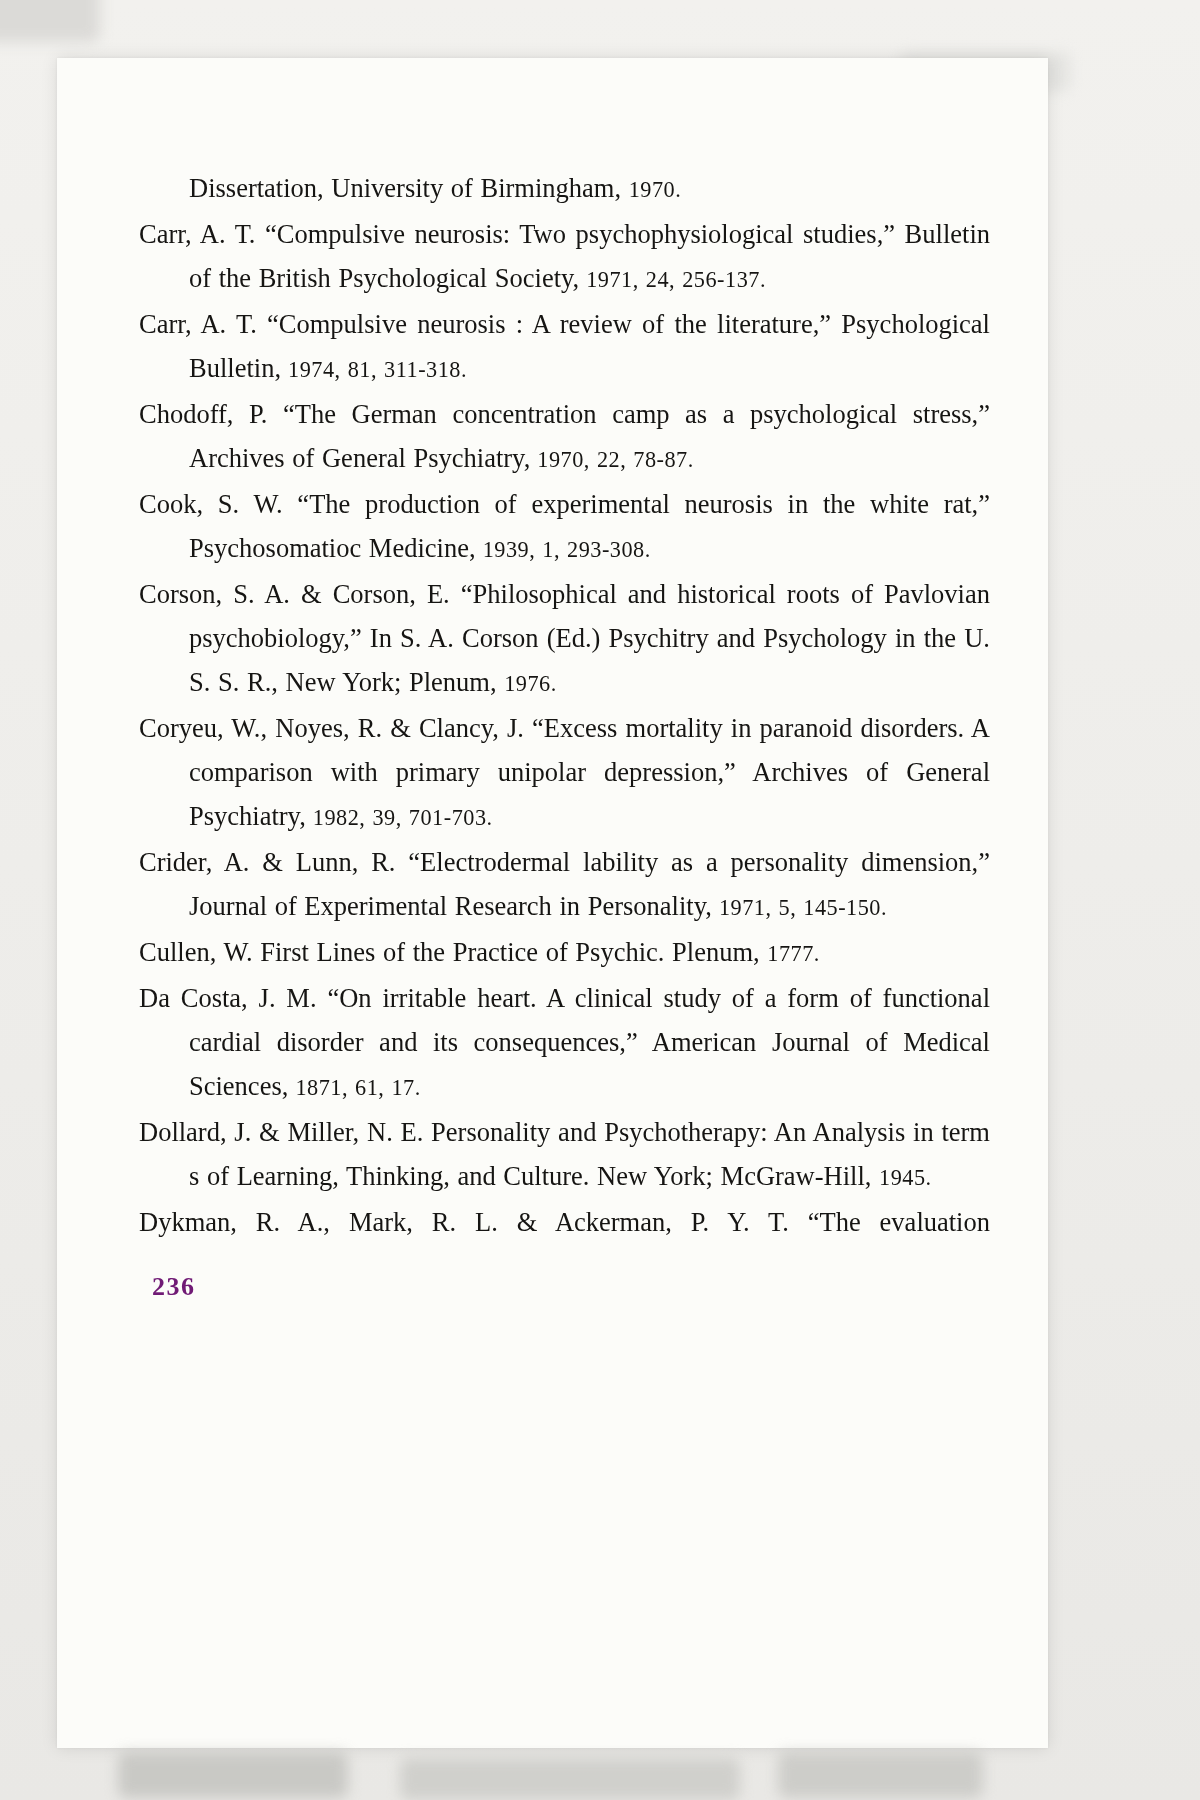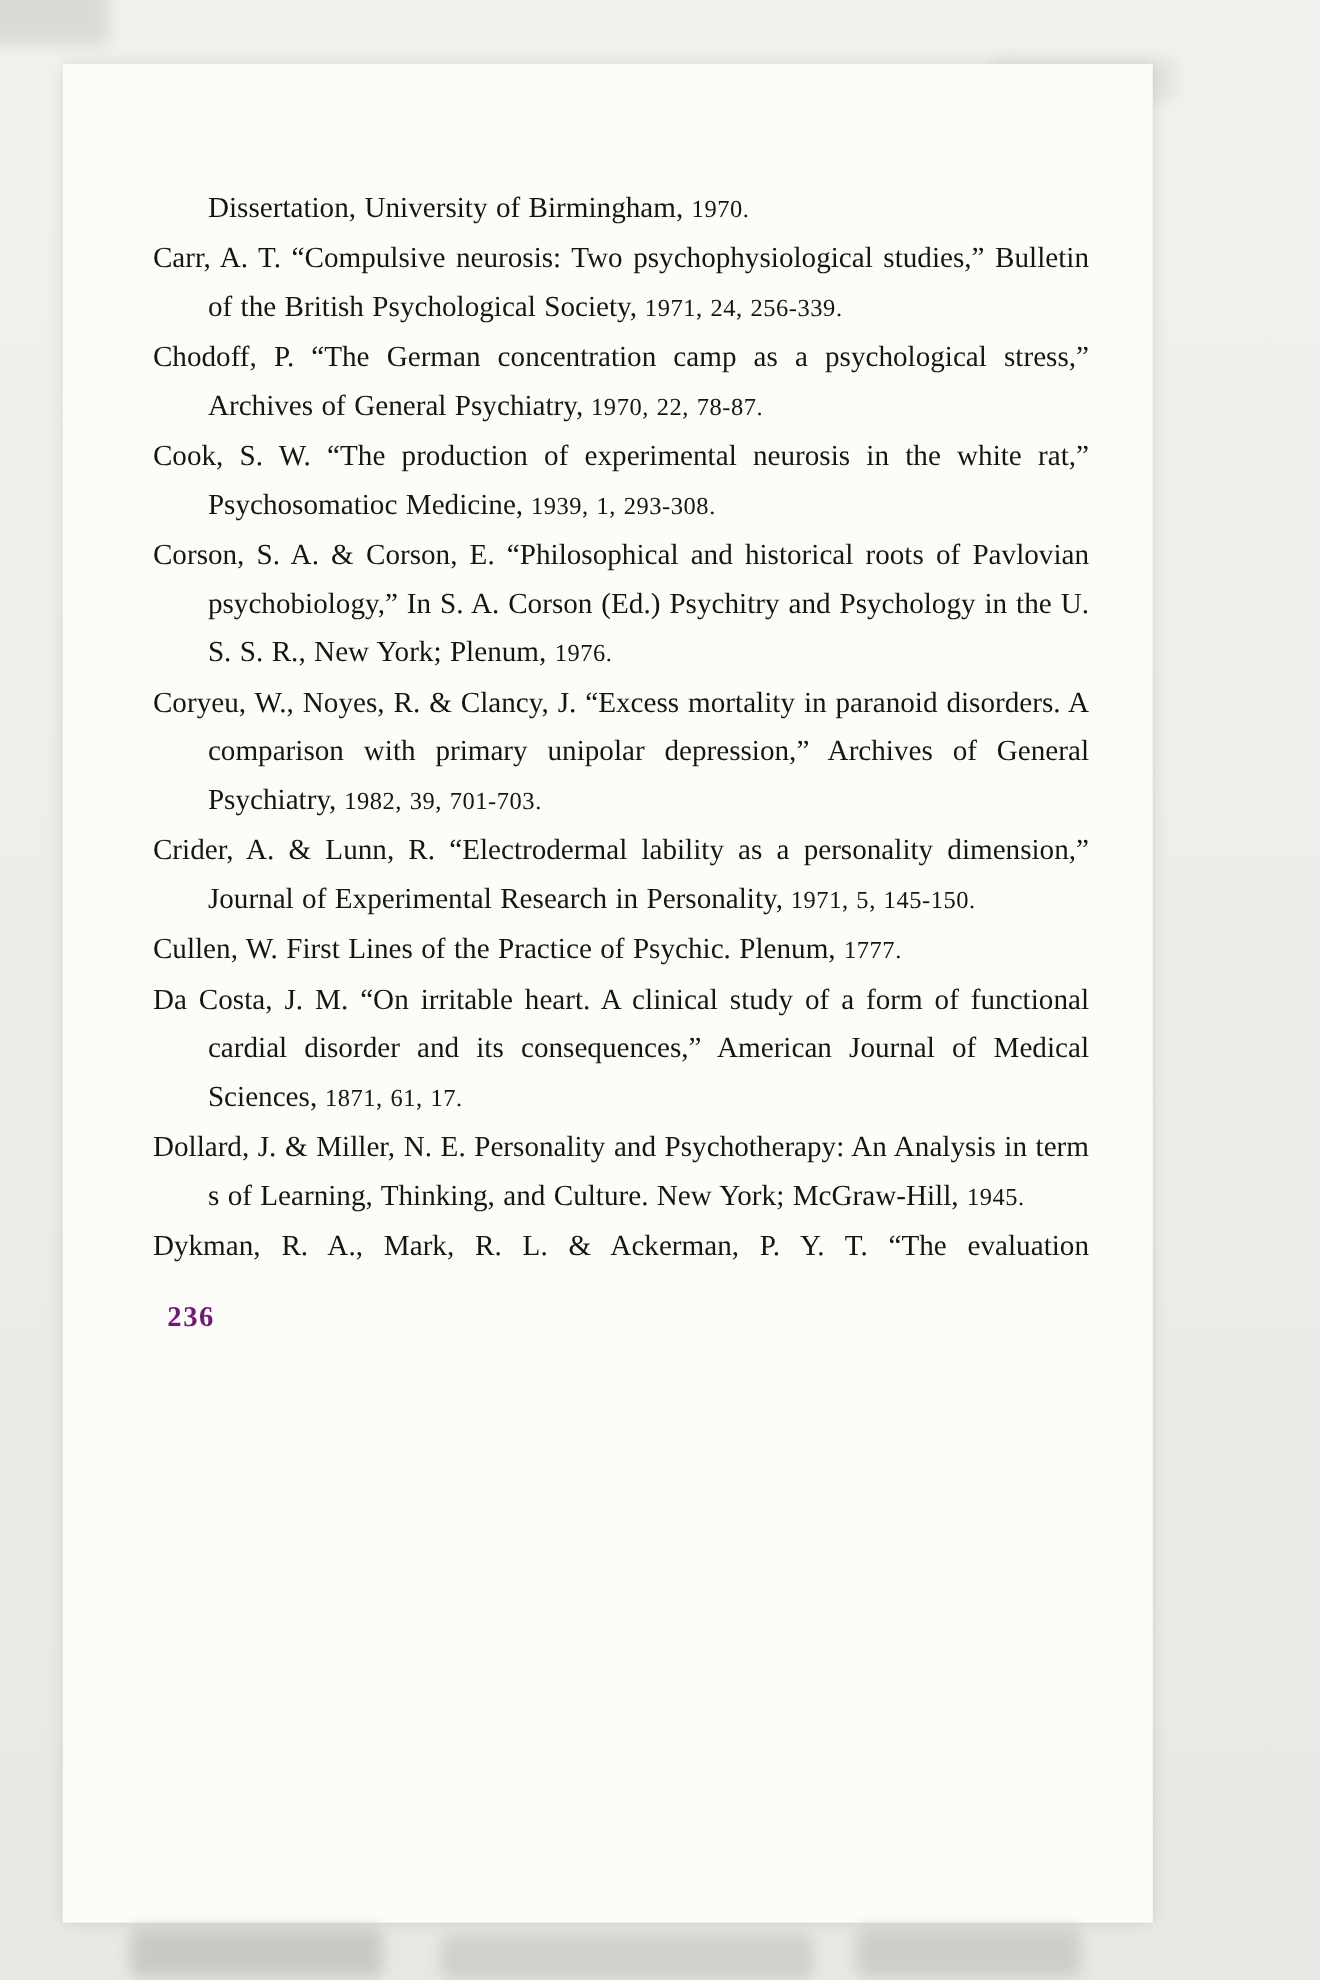--- a/index.html
+++ b/index.html
@@ -66,21 +66,22 @@
 </head>
 <body>
 
 <div class="scan">
   <div class="artifact a4"></div>
   <div class="artifact a5"></div>
 
   <div class="page">
     <div class="references">
         <p class="entry continuation"><span class="seg-normal">Dissertation, University of Birmingham, </span><span class="seg-small">1970.</span></p>
-        <p class="entry"><span class="seg-normal">Carr, A. T. “Compulsive neurosis: Two psychophysiological studies,” </span><span class="seg-italic">Bulletin of the British Psychological Society,</span><span class="seg-small"> 1971, 24, 256-339.</span></p>
+        <p class="entry"><span class="seg-normal">Carr, A. T. “Compulsive neurosis: Two psychophysiological studies,” </span><span class="seg-italic">Bulletin of the British Psychological Society,</span><span class="seg-small"> 1971, 24, 256-137.</span></p>
+        <p class="entry"><span class="seg-normal">Carr, A. T. “Compulsive neurosis : A review of the literature,” </span><span class="seg-italic">Psychological Bulletin,</span><span class="seg-small"> 1974, 81, 311-318.</span></p>
         <p class="entry"><span class="seg-normal">Chodoff, P. “The German concentration camp as a psychological stress,” </span><span class="seg-italic">Archives of General Psychiatry,</span><span class="seg-small"> 1970, 22, 78-87.</span></p>
         <p class="entry"><span class="seg-normal">Cook, S. W. “The production of experimental neurosis in the white rat,” </span><span class="seg-italic">Psychosomatioc Medicine,</span><span class="seg-small"> 1939, 1, 293-308.</span></p>
         <p class="entry"><span class="seg-normal">Corson, S. A. &amp; Corson, E. “Philosophical and historical roots of Pavlovian psychobiology,” In S. A. Corson (Ed.) </span><span class="seg-italic">Psychitry and Psychology in the U. S. S. R.,</span><span class="seg-normal"> New York; Plenum, </span><span class="seg-small">1976.</span></p>
         <p class="entry"><span class="seg-normal">Coryeu, W., Noyes, R. &amp; Clancy, J. “Excess mortality in paranoid disorders. A comparison with primary unipolar depression,” </span><span class="seg-italic">Archives of General Psychiatry,</span><span class="seg-small"> 1982, 39, 701-703.</span></p>
         <p class="entry"><span class="seg-normal">Crider, A. &amp; Lunn, R. “Electrodermal lability as a personality dimension,” </span><span class="seg-italic">Journal of Experimental Research in Personality,</span><span class="seg-small"> 1971, 5, 145-150.</span></p>
         <p class="entry"><span class="seg-normal">Cullen, W. </span><span class="seg-italic">First Lines of the Practice of Psychic.</span><span class="seg-normal"> Plenum, </span><span class="seg-small">1777.</span></p>
         <p class="entry"><span class="seg-normal">Da Costa, J. M. “On irritable heart. A clinical study of a form of functional cardial disorder and its consequences,” </span><span class="seg-italic">American Journal of Medical Sciences,</span><span class="seg-small"> 1871, 61, 17.</span></p>
         <p class="entry"><span class="seg-normal">Dollard, J. &amp; Miller, N. E. </span><span class="seg-italic">Personality and Psychotherapy: An Analysis in term s of Learning, Thinking, and Culture.</span><span class="seg-normal"> New York; McGraw-Hill, </span><span class="seg-small">1945.</span></p>
         <p class="entry justify-last"><span class="seg-normal">Dykman, R. A., Mark, R. L. &amp; Ackerman, P. Y. T. “The evaluation</span></p>
       </div>

